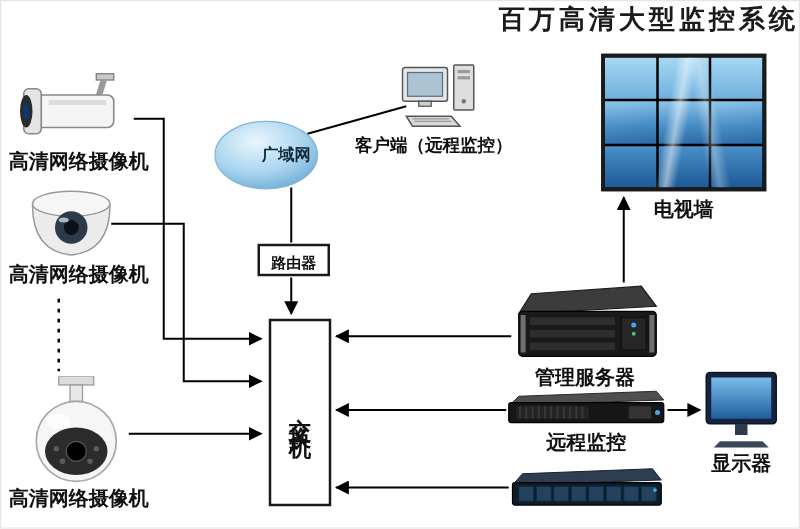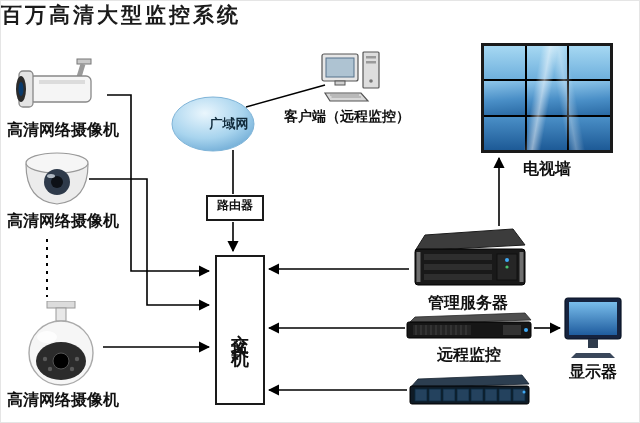--- a/index.html
+++ b/index.html
@@ -3,34 +3,34 @@
 <meta charset="utf-8">
 <style>
   html,body { margin:0; padding:0; background:#fff; }
   .canvas {
     position:relative; width:640px; height:423px; background:#ffffff;
     font-family:"Liberation Sans","DejaVu Sans",sans-serif; overflow:hidden;
     box-sizing:border-box; border:1px solid #e5e5e5;
   }
   .abs { position:absolute; }
   .title {
-    position:absolute; left:0; right:0; top:8; text-align:left;
+    position:absolute; left:0; right:0; top:8; text-align:right;
     font-size:21px; font-weight:700; letter-spacing:3px; color:#1b1b1b;
   }
   .label {
     position:absolute; font-size:16px; font-weight:700; color:#111;
     text-align:center; line-height:1.2; white-space:nowrap;
   }
   .label.small { font-size:14px; }
   .connectors { position:absolute; left:0; top:0; width:640px; height:423px; pointer-events:none; }
 
   .router-box {
     position:absolute; left:205px; top:194px; width:58px; height:26px;
     border:2px solid #1a1a1a; background:#fff; display:flex;
-    align-items:flex-start; justify-content:center;
+    align-items:flex-end; justify-content:center;
     font-size:12px; font-weight:700; color:#111; box-sizing:border-box;
   }
   .switch-box {
     position:absolute; left:214px; top:254px; width:50px; height:150px;
     border:2px solid #1a1a1a; background:#fff; display:flex;
     align-items:center; justify-content:center; box-sizing:border-box;
   }
   .switch-box .vtext {
     writing-mode:vertical-rl; text-orientation:upright;
     font-size:18px; font-weight:700; color:#111; letter-spacing:7px;

